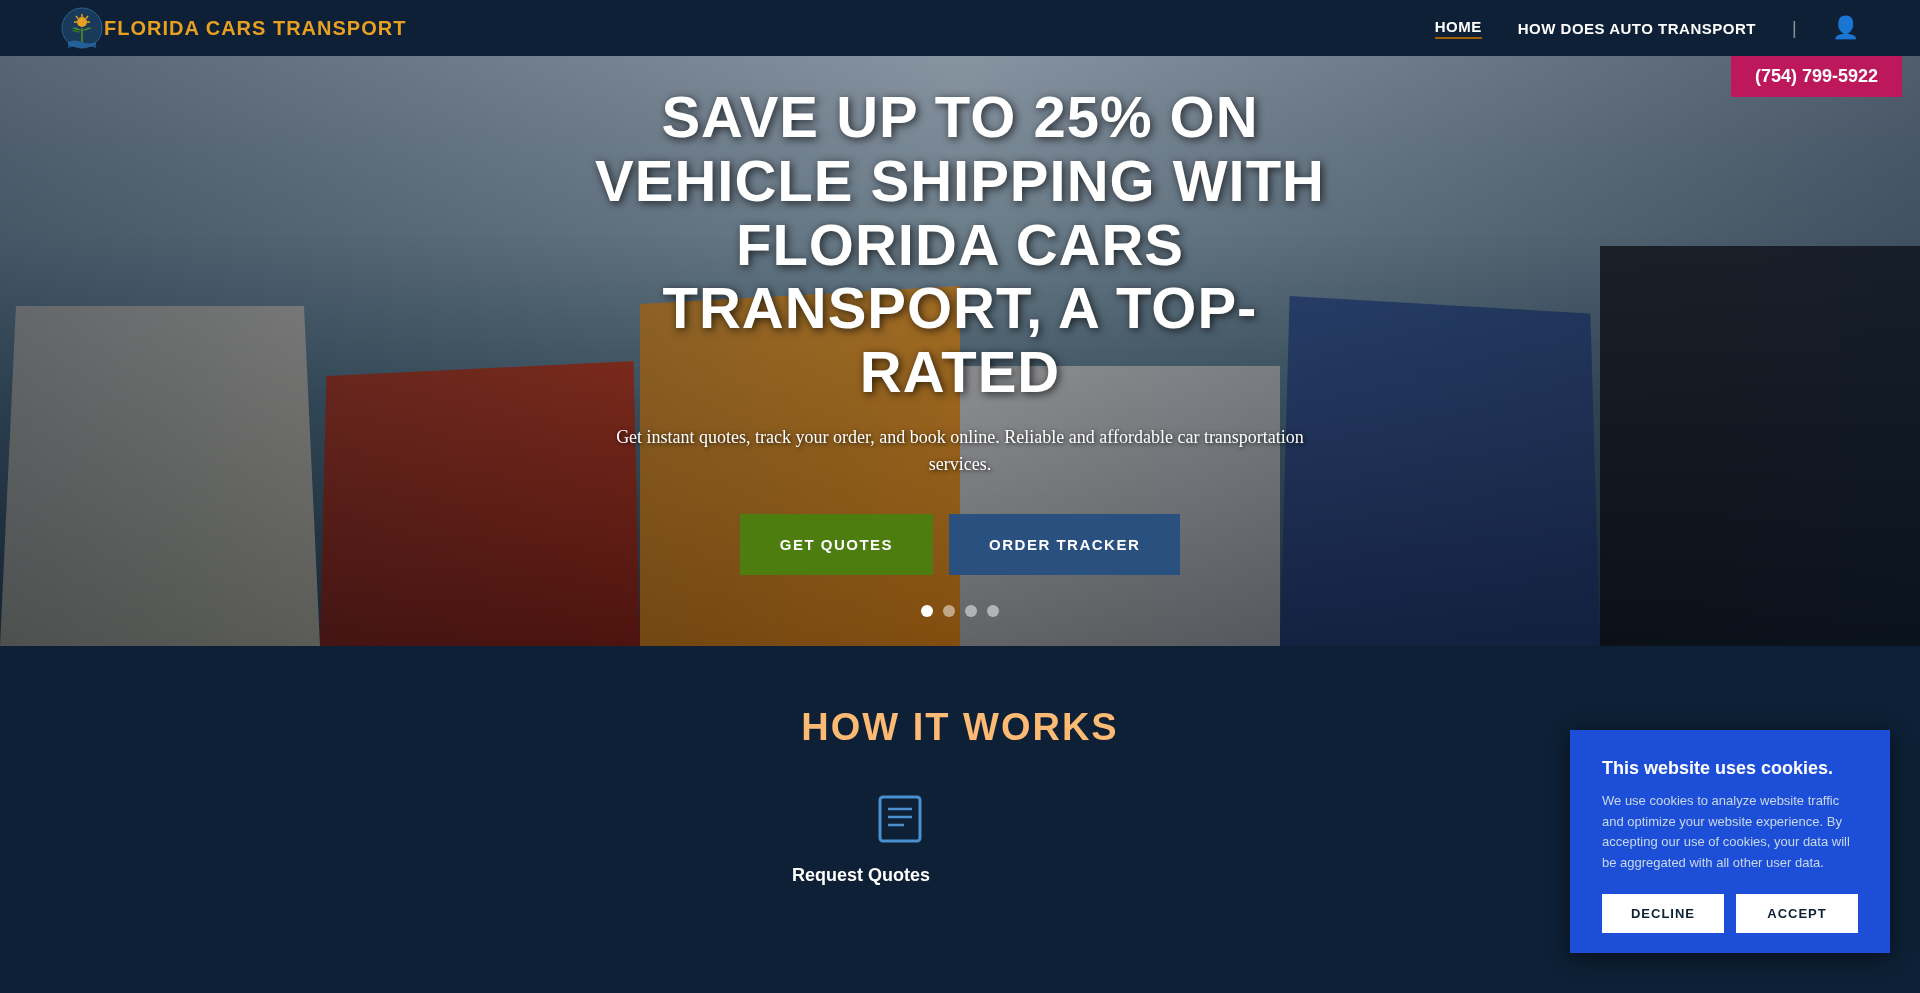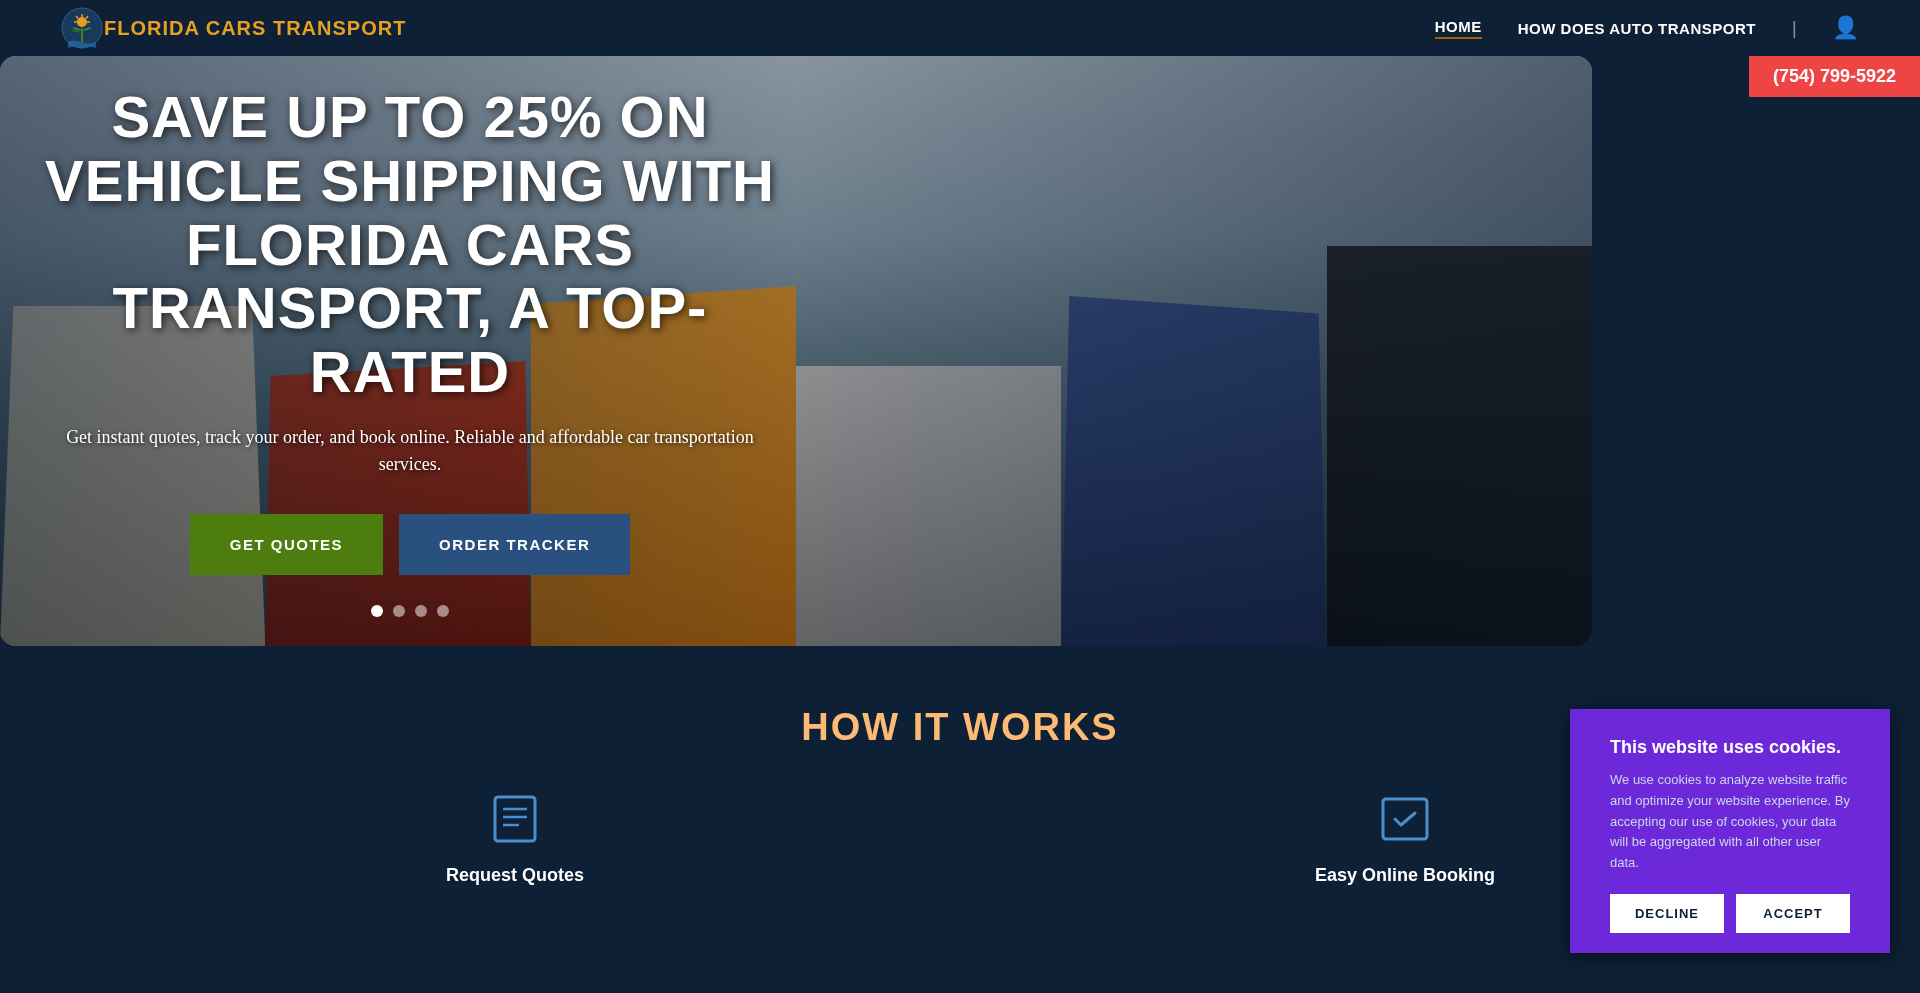--- a/index.html
+++ b/index.html
@@ -58,38 +58,38 @@
     .nav-user-icon {
       color: #ffffff;
       font-size: 22px;
       cursor: pointer;
     }
 
     
     .phone-badge {
       position: absolute;
       top: 56px;
-      right: 0;
-      background: #ef4444;
+      right: 18px;
+      background: #be185d;
       color: #ffffff;
       font-size: 18px;
       font-weight: 600;
       padding: 10px 24px;
       z-index: 10;
     }
 
     
     .hero {
       position: relative;
-      width: 1592px;
+      width: 1920px;
       height: 590px;
       overflow: hidden;
       display: flex;
       align-items: center;
-      border-radius: 16px;
+      justify-content: center;
     }
     .hero-bg {
       position: absolute;
       inset: 0;
       background: linear-gradient(to right, rgba(10,25,45,0.45) 0%, rgba(10,25,45,0.1) 50%, rgba(10,25,45,0.5) 100%);
       z-index: 2;
     }
     .hero-image-container {
       position: absolute;
       inset: 0;
@@ -222,44 +222,44 @@
     }
     .how-grid {
       display: flex;
       gap: 60px;
       justify-content: space-around;
     }
     .how-item {
       flex: 1;
       display: flex;
       flex-direction: column;
-      align-items: center;
+      align-items: flex-end;
       gap: 16px;
     }
     .how-item-icon {
       width: 60px;
       height: 60px;
       color: #4a90d0;
       font-size: 48px;
     }
     .how-item-label {
       color: #ffffff;
       font-size: 18px;
       font-weight: 700;
     }
 
     
     .cookie-banner {
       position: fixed;
       bottom: 40px;
       right: 30px;
       width: 320px;
-      background: #6d28d9;
-      color: #ffffff;
-      padding: 28px 40px 20px;
+      background: #1d4ed8;
+      color: #ffffff;
+      padding: 28px 32px 20px;
       z-index: 1000;
       box-shadow: 0 4px 20px rgba(0,0,0,0.5);
       margin-left: 21px;
     }
     .cookie-title {
       font-size: 18px;
       font-weight: 700;
       margin-bottom: 12px;
     }
     .cookie-text {

